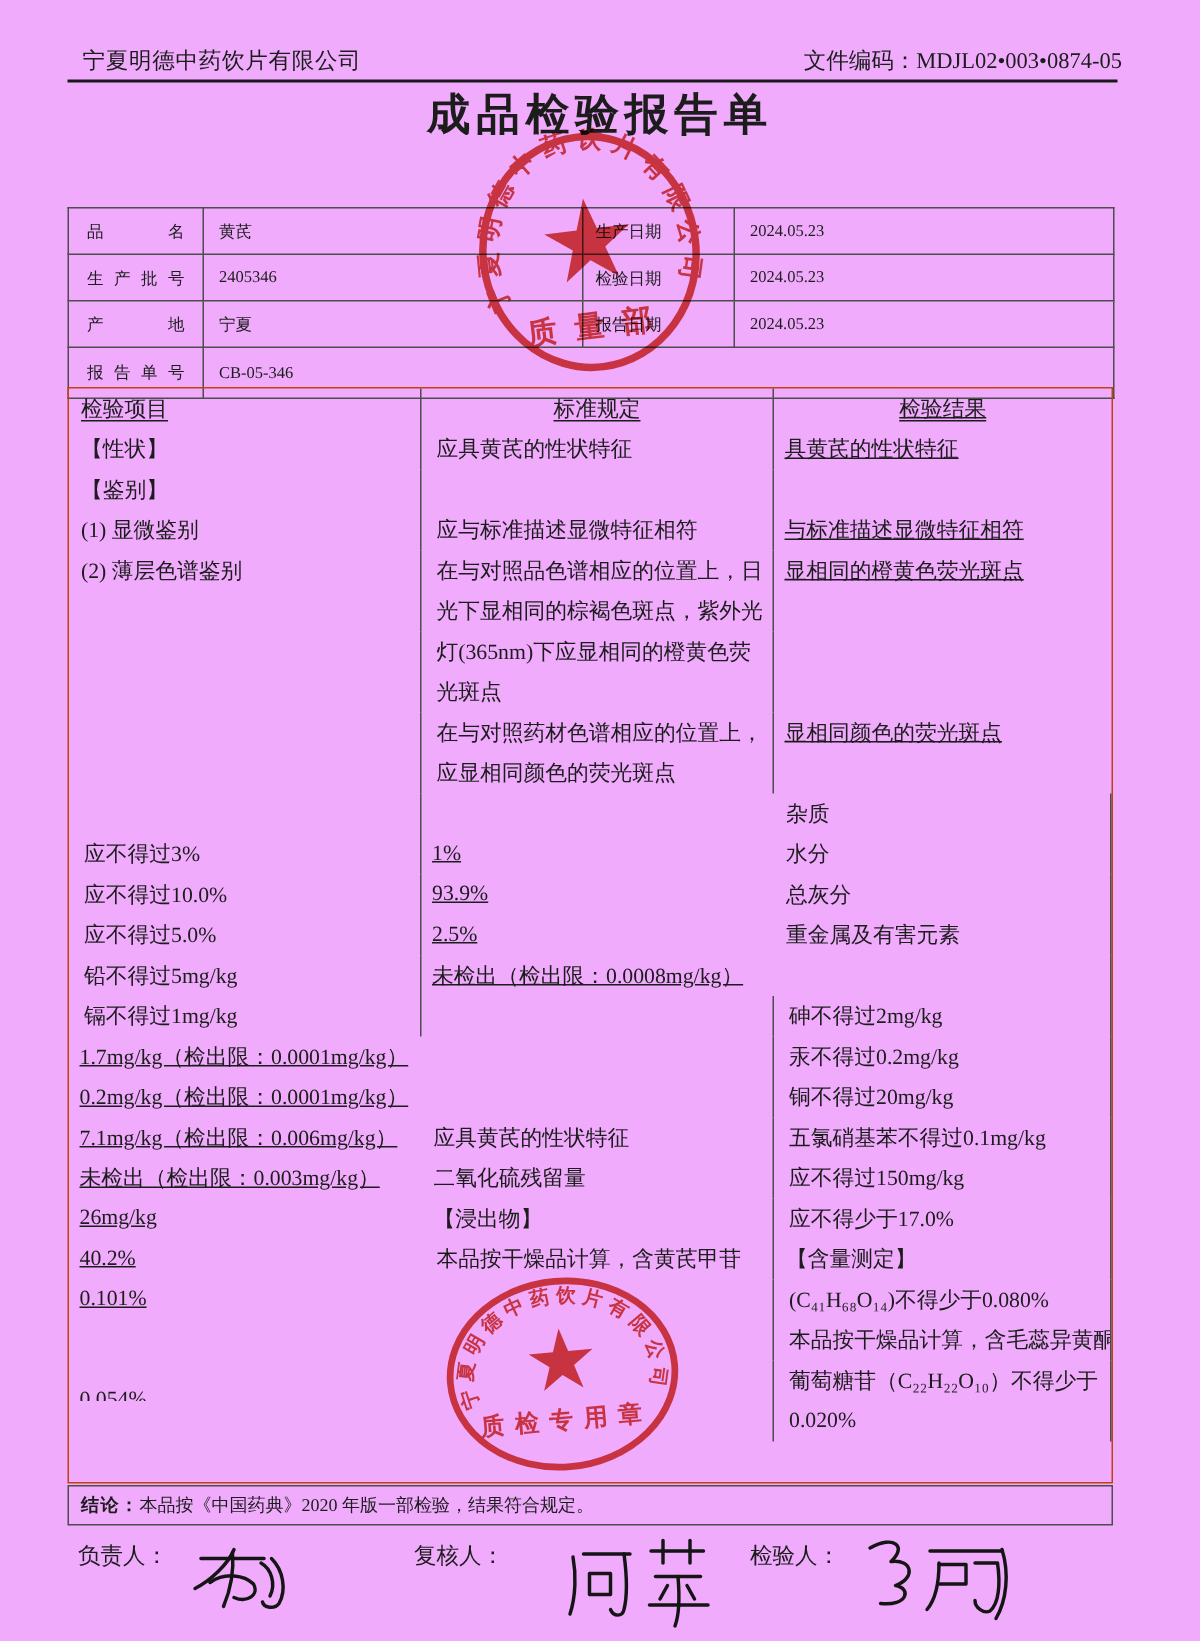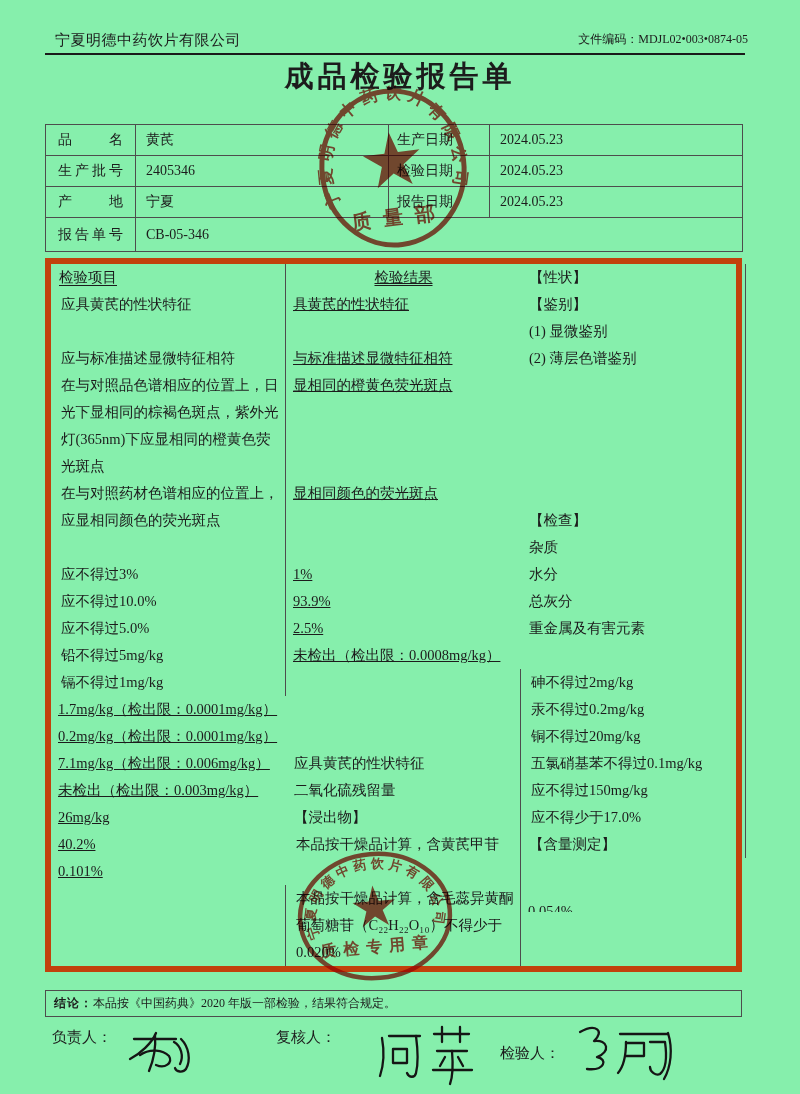--- a/index.html
+++ b/index.html
@@ -1,41 +1,41 @@
 <!DOCTYPE html>
 <html><head>
 <meta charset="utf-8">
 <style>
   * { margin:0; padding:0; box-sizing:border-box; }
   html,body { background:#e8e8e8; }
   .page {
-    position:relative; width:800px; height:1094px; background:#86efac;
+    position:relative; width:800px; height:1094px; background:#f0abfc;
     font-family:"Liberation Serif","DejaVu Serif",serif;
     color:#1c1c1c; overflow:hidden; margin:0 auto;
   }
   
   .hdr-left  { position:absolute; left:55px; top:31px; font-size:15px; letter-spacing:.5px; }
-  .hdr-right { position:absolute; right:52px; top:31px; font-size:12px; }
+  .hdr-right { position:absolute; right:52px; top:31px; font-size:15px; }
   .hdr-rule  { position:absolute; left:45px; top:53px; width:700px; border-top:2px solid #1a1a1a; }
   .doc-title { position:absolute; left:0; top:57px; width:100%; text-align:center;
                font-size:29px; font-weight:bold; letter-spacing:4px; }
   
-  .info-table { position:absolute; left:45px; top:124px; width:697px;
-                border-collapse:collapse; table-layout:fixed; font-size:14px; }
+  .info-table { position:absolute; left:45px; top:138px; width:697px;
+                border-collapse:collapse; table-layout:fixed; font-size:11px; }
   .info-table td { border:1px solid #4d4d4d; height:31px; padding:0 0 0 10px;
                    overflow:hidden; white-space:nowrap; }
   .info-table tr:last-child td { height:34px; }
   .ilabel { width:90px; text-align:justify; text-align-last:justify; padding:0 12px !important; }
   .ivalue { width:253px; }
   .idlabel{ width:101px; padding-left:8px !important; }
   .idvalue{ width:253px; }
   
   .main-table {
     position:absolute; left:45px; top:258px; width:697px;
-    border:6px solid #c2410c; display:grid;
+    border:1px solid #c2410c; display:grid;
     grid-template-columns:235px 235px 225px; grid-auto-rows:27px;
     font-size:14.5px;
   }
   .mc { display:flex; align-items:center; overflow:hidden; white-space:nowrap; }
   .c1 { border-right:1px solid #4d4d4d; padding-left:8px; }
   .c2 { border-right:1px solid #4d4d4d; padding-left:10px; }
   .c3 { padding-left:7px;text-decoration:underline; }
   .mh span { text-decoration:underline; text-underline-offset:3px; }
   .mh.c2, .mh.c3 { justify-content:center; padding-left:0; }
   .shift-down { transform:translateY(13px); }
@@ -86,20 +86,23 @@
       <td class="ilabel">报告单号</td>
       <td colspan="3">CB-05-346</td>
     </tr>
   </tbody>
     </table>
 
   <div class="main-table">
     <div class="mc mh c1">
         <span>检验项目</span>
       </div>
+    <div class="mc mh c2">
+        <span>标准规定</span>
+      </div>
     <div class="mc mh c3">
         <span>检验结果</span>
       </div>
   <div class="mc c1">
         <span>【性状】</span>
       </div>
       <div class="mc c2">
         <span>应具黄芪的性状特征</span>
       </div>
       <div class="mc c3">
@@ -170,23 +173,20 @@
       </div>
       <div class="mc c1">
         <span></span>
       </div>
       <div class="mc c2">
         <span>应显相同颜色的荧光斑点</span>
       </div>
       <div class="mc c3">
         <span></span>
       </div>
-      <div class="mc c1">
-        <span>【检查】</span>
-      </div>
       <div class="mc c2">
         <span></span>
       </div>
       <div class="mc c3">
         <span></span>
       </div>
       <div class="mc c1">
         <span>杂质</span>
       </div>
       <div class="mc c2">
@@ -286,20 +286,23 @@
         <span>本品按干燥品计算，含黄芪甲苷</span>
       </div>
       <div class="mc c1">
         <span>【含量测定】</span>
       </div>
       <div class="mc c3">
         <span>0.101%</span>
       </div>
       <div class="mc c1">
         <span></span>
+      </div>
+      <div class="mc c2">
+        <span>(C₄₁H₆₈O₁₄)不得少于0.080%</span>
       </div>
       <div class="mc c3">
         <span></span>
       </div>
       <div class="mc c1">
         <span></span>
       </div>
       <div class="mc c2">
         <span>本品按干燥品计算，含毛蕊异黄酮</span>
       </div>
@@ -323,21 +326,21 @@
       </div>
       <div class="mc c3">
         <span></span>
       </div>
     </div>
 
   <div class="conclusion"><b>结论：</b><span>本品按《中国药典》2020 年版一部检验，结果符合规定。</span></div>
 
   <div class="sig-label" style="left:52px;">负责人：</div>
   <div class="sig-label" style="left:276px;">复核人：</div>
-  <div class="sig-label" style="left:500px;margin-top:16px;">检验人：</div>
+  <div class="sig-label" style="left:500px;">检验人：</div>
 
   <svg class="sig-img" style="left:122px; top:1026px;" width="84" height="54" viewBox="0 0 84 54">
     <path d="M34,7 C30,17 18,28 8,33"></path>
     <path d="M12,13 H54"></path>
     <path d="M33,9 C34,21 32,33 27,45"></path>
     <path d="M18,29 C28,22 41,24 47,30 C51,37 43,43 34,39"></path>
     <path d="M52,16 C59,20 62,30 58,38"></path>
     <path d="M59,13 C67,21 69,34 64,43 C61,47 54,46 53,42"></path>
   </svg>
 

